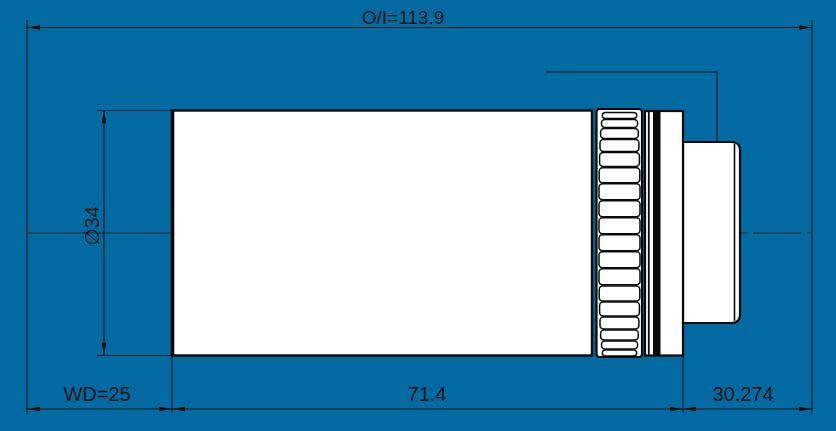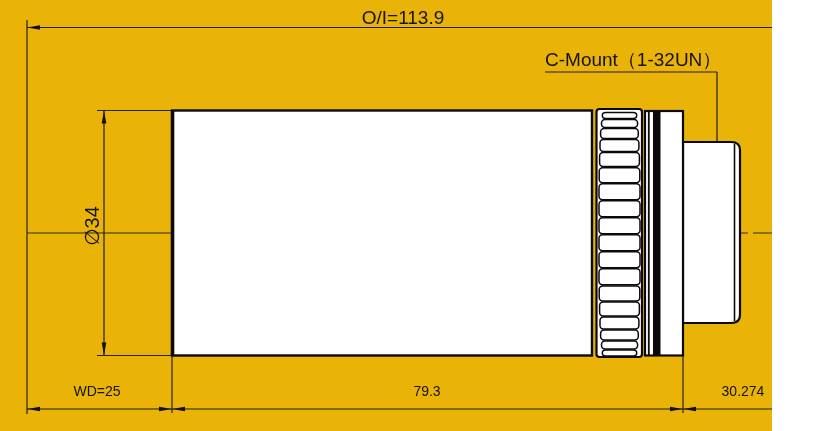--- a/index.html
+++ b/index.html
@@ -1,22 +1,22 @@
 <!DOCTYPE html>
 <html><head>
 <meta charset="utf-8">
 <style>
   html,body{margin:0;padding:0;background:#ffffff;}
   #canvas{
-    position:relative;width:772px;height:431px;background:#eab308;
+    position:relative;width:836px;height:431px;background:#0369a1;
     font-family:"Liberation Sans", sans-serif;color:#111;overflow:hidden;
   }
   #canvas svg{position:absolute;left:0;top:0;}
   .dim-label{
-    position:absolute;font-size:14px;color:#141414;text-align:center;
+    position:absolute;font-size:20px;color:#141414;text-align:center;
     white-space:nowrap;letter-spacing:0px;line-height:1;
   }
   .dim-label.small{font-size:19px;}
   .rotated{transform:rotate(-90deg);transform-origin:center center;font-size:20px;}
 </style>
 </head>
 <body>
 
 <div id="canvas">
 
@@ -87,22 +87,21 @@
         <rect x="599.6" y="301.9" width="39.8" height="14" rx="3.5" fill="#ffffff" stroke="#0a0a0a" stroke-width="1.5"></rect>
         <rect x="600.0" y="316.9" width="38.9" height="12" rx="3.5" fill="#ffffff" stroke="#0a0a0a" stroke-width="1.5"></rect>
         <rect x="600.6" y="329.9" width="37.7" height="10" rx="3.5" fill="#ffffff" stroke="#0a0a0a" stroke-width="1.5"></rect>
         <rect x="601.5" y="341.0" width="36.1" height="8" rx="3.5" fill="#ffffff" stroke="#0a0a0a" stroke-width="1.5"></rect>
         <rect x="602.3" y="350.0" width="34.4" height="6" rx="3.5" fill="#ffffff" stroke="#0a0a0a" stroke-width="1.5"></rect>
       </g>
   </svg>
 
   <div class="dim-label small" style="left:343px;top:8px;width:120px;">O/I=113.9</div>
 
-  <div class="dim-label small" style="left:545px;top:50px;text-align:left;">C-Mount（1-32UN）</div>
 
   <div class="dim-label rotated" style="left:62px;top:211px;width:60px;height:30px;line-height:30px;">∅34</div>
 
   <div class="dim-label" style="left:47px;top:384px;width:100px;">WD=25</div>
 
-  <div class="dim-label" style="left:377px;top:384px;width:100px;">79.3</div>
+  <div class="dim-label" style="left:377px;top:384px;width:100px;">71.4</div>
 
   <div class="dim-label" style="left:693px;top:384px;width:100px;">30.274</div>
 </div>
 
 </body></html>

